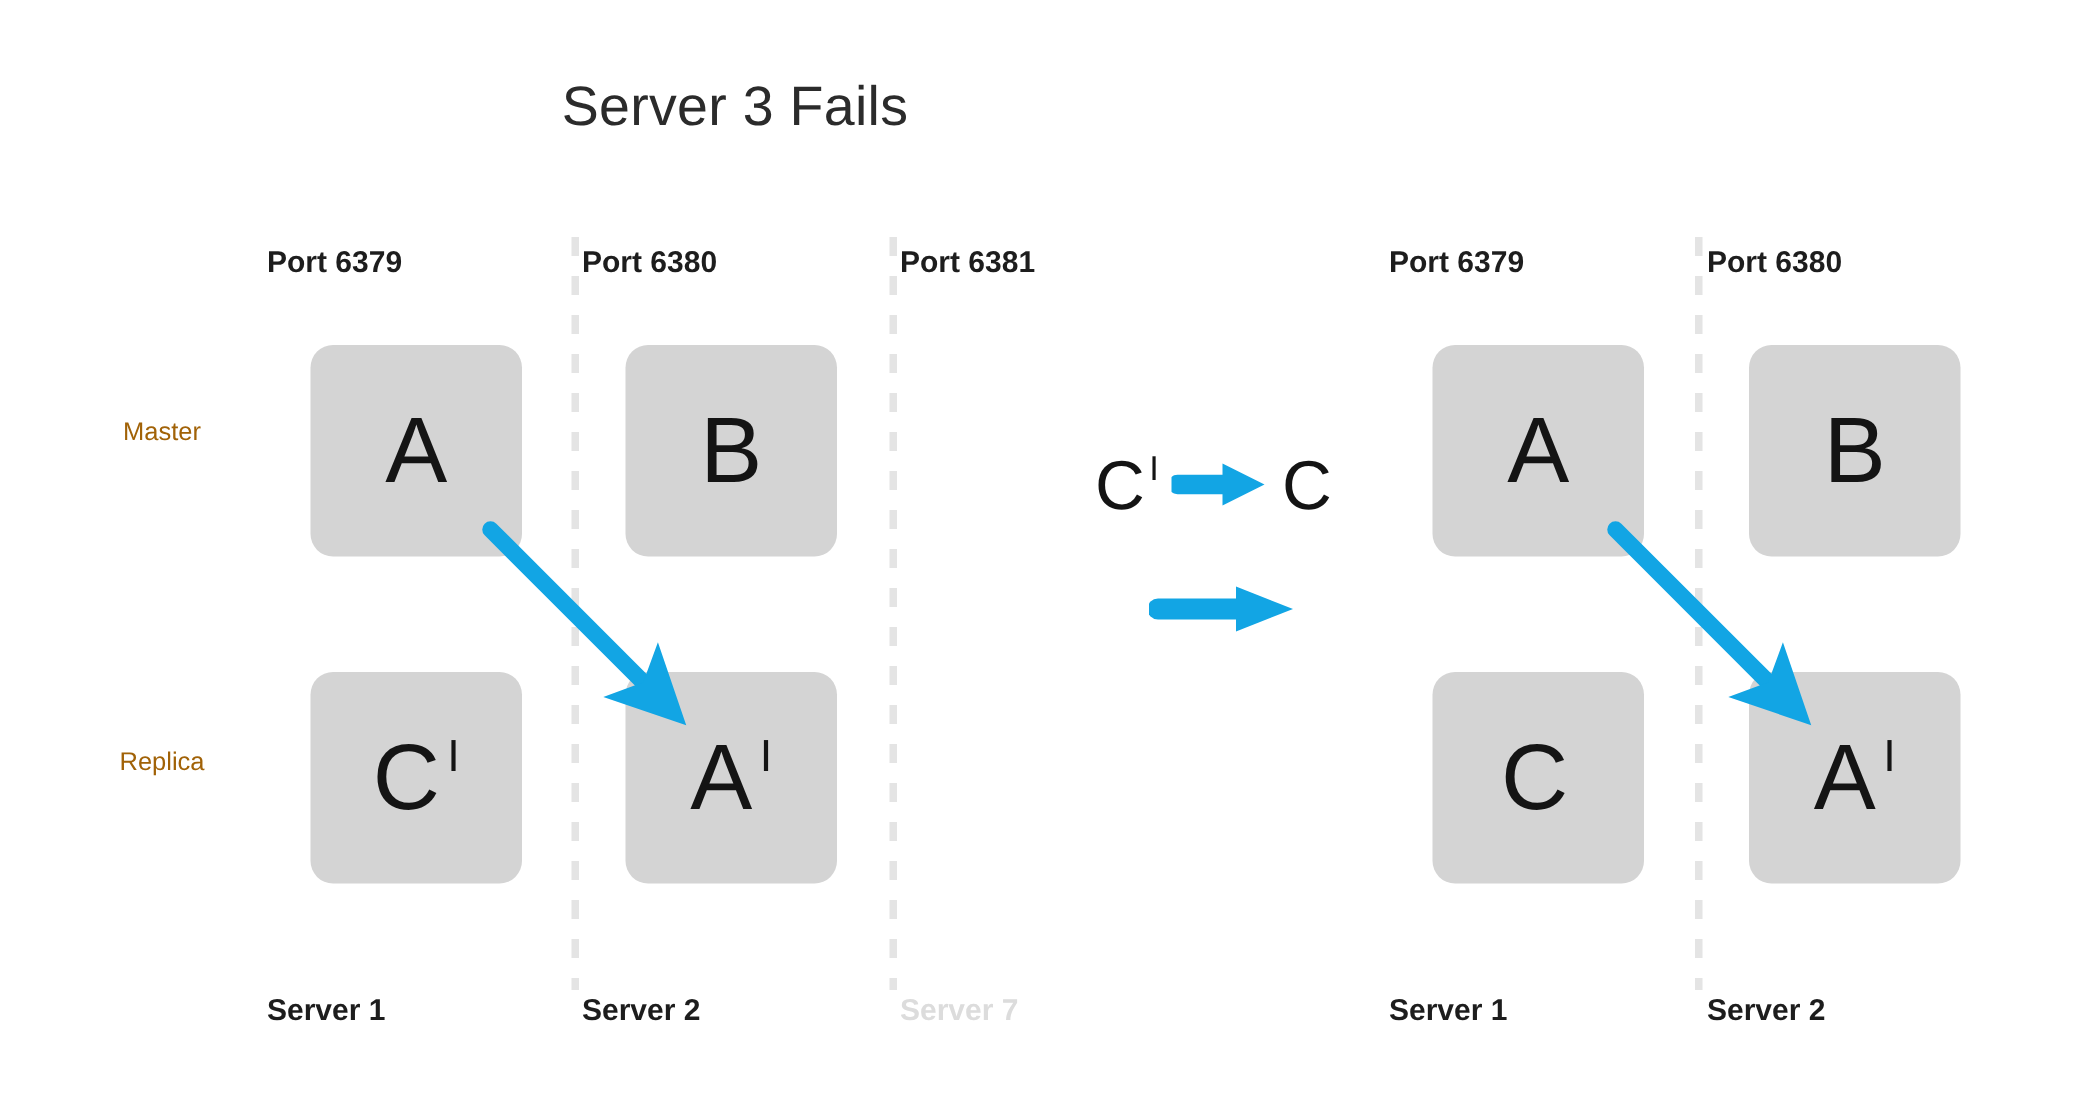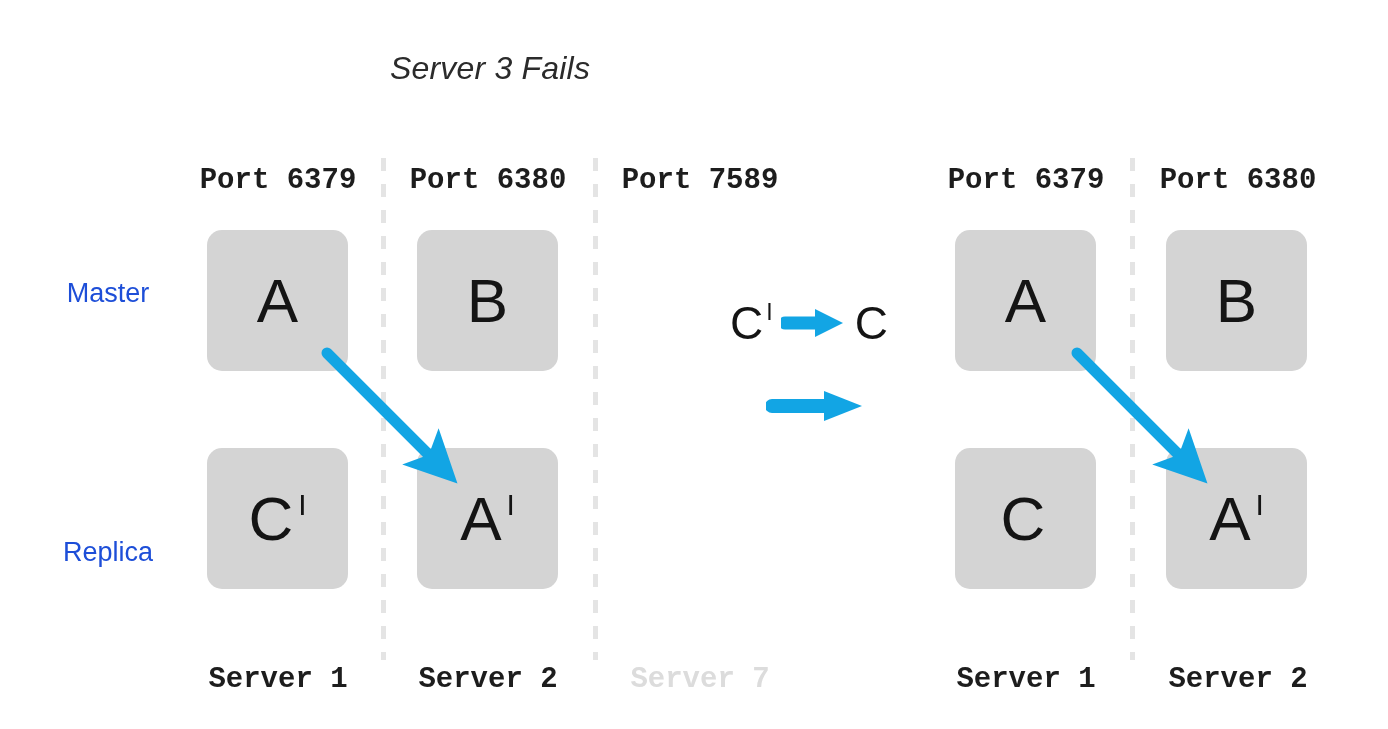--- a/index.html
+++ b/index.html
@@ -21,50 +21,48 @@
     background: #ffffff;
   }
 
   
   .title {
     position: absolute;
     left: 0;
     top: 50px;
     width: 980px;
     text-align: center;
-    font-size: 32px;
+    font-size: 37px;
     font-weight: 400;
     letter-spacing: 0.2px;
     color: #2b2b2b;
     white-space: nowrap;
-    font-style: italic;
   }
 
   
   .row-label {
     position: absolute;
     width: 180px;
     text-align: center;
-    font-size: 27px;
-    font-weight: 400;
-    color: #1d4ed8;
+    font-size: 17px;
+    font-weight: 400;
+    color: #a16207;
   }
   .row-label.master  { left: 18px; top: 278px; }
-  .row-label.replica { left: 18px; top: 498px; margin-top: 39px; }
+  .row-label.replica { left: 18px; top: 498px; }
 
   
   .col-label {
     position: absolute;
     width: 200px;
-    text-align: center;
-    font-size: 29px;
+    text-align: left;
+    font-size: 20px;
     font-weight: 700;
     color: #1d1d1d;
     white-space: nowrap;
-    font-family: Liberation Mono, monospace;
   }
   .col-label.port   { top: 164px; }
   .col-label.server { top: 663px; }
   .col-label.faded  { color: #dcdcdc; }
 
   
   .divider {
     position: absolute;
     top: 158px;
     width: 5px;
@@ -140,21 +138,21 @@
 
 <div id="canvas">
 
   <div class="title">Server 3 Fails</div>
 
   <div class="row-label master">Master</div>
   <div class="row-label replica">Replica</div>
 
   <div class="col-label port" style="left:178px;">Port 6379</div>
   <div class="col-label port" style="left:388px;">Port 6380</div>
-  <div class="col-label port" style="left:600px;">Port 7589</div>
+  <div class="col-label port" style="left:600px;">Port 6381</div>
 
   <div class="divider" style="left:381px;"></div>
   <div class="divider" style="left:593px;"></div>
 
   <div class="node" style="left:207px; top:230px;">
     <span class="node-letter">
         <span>A</span>
       </span>
   </div>
   <div class="node" style="left:417px; top:230px;">

